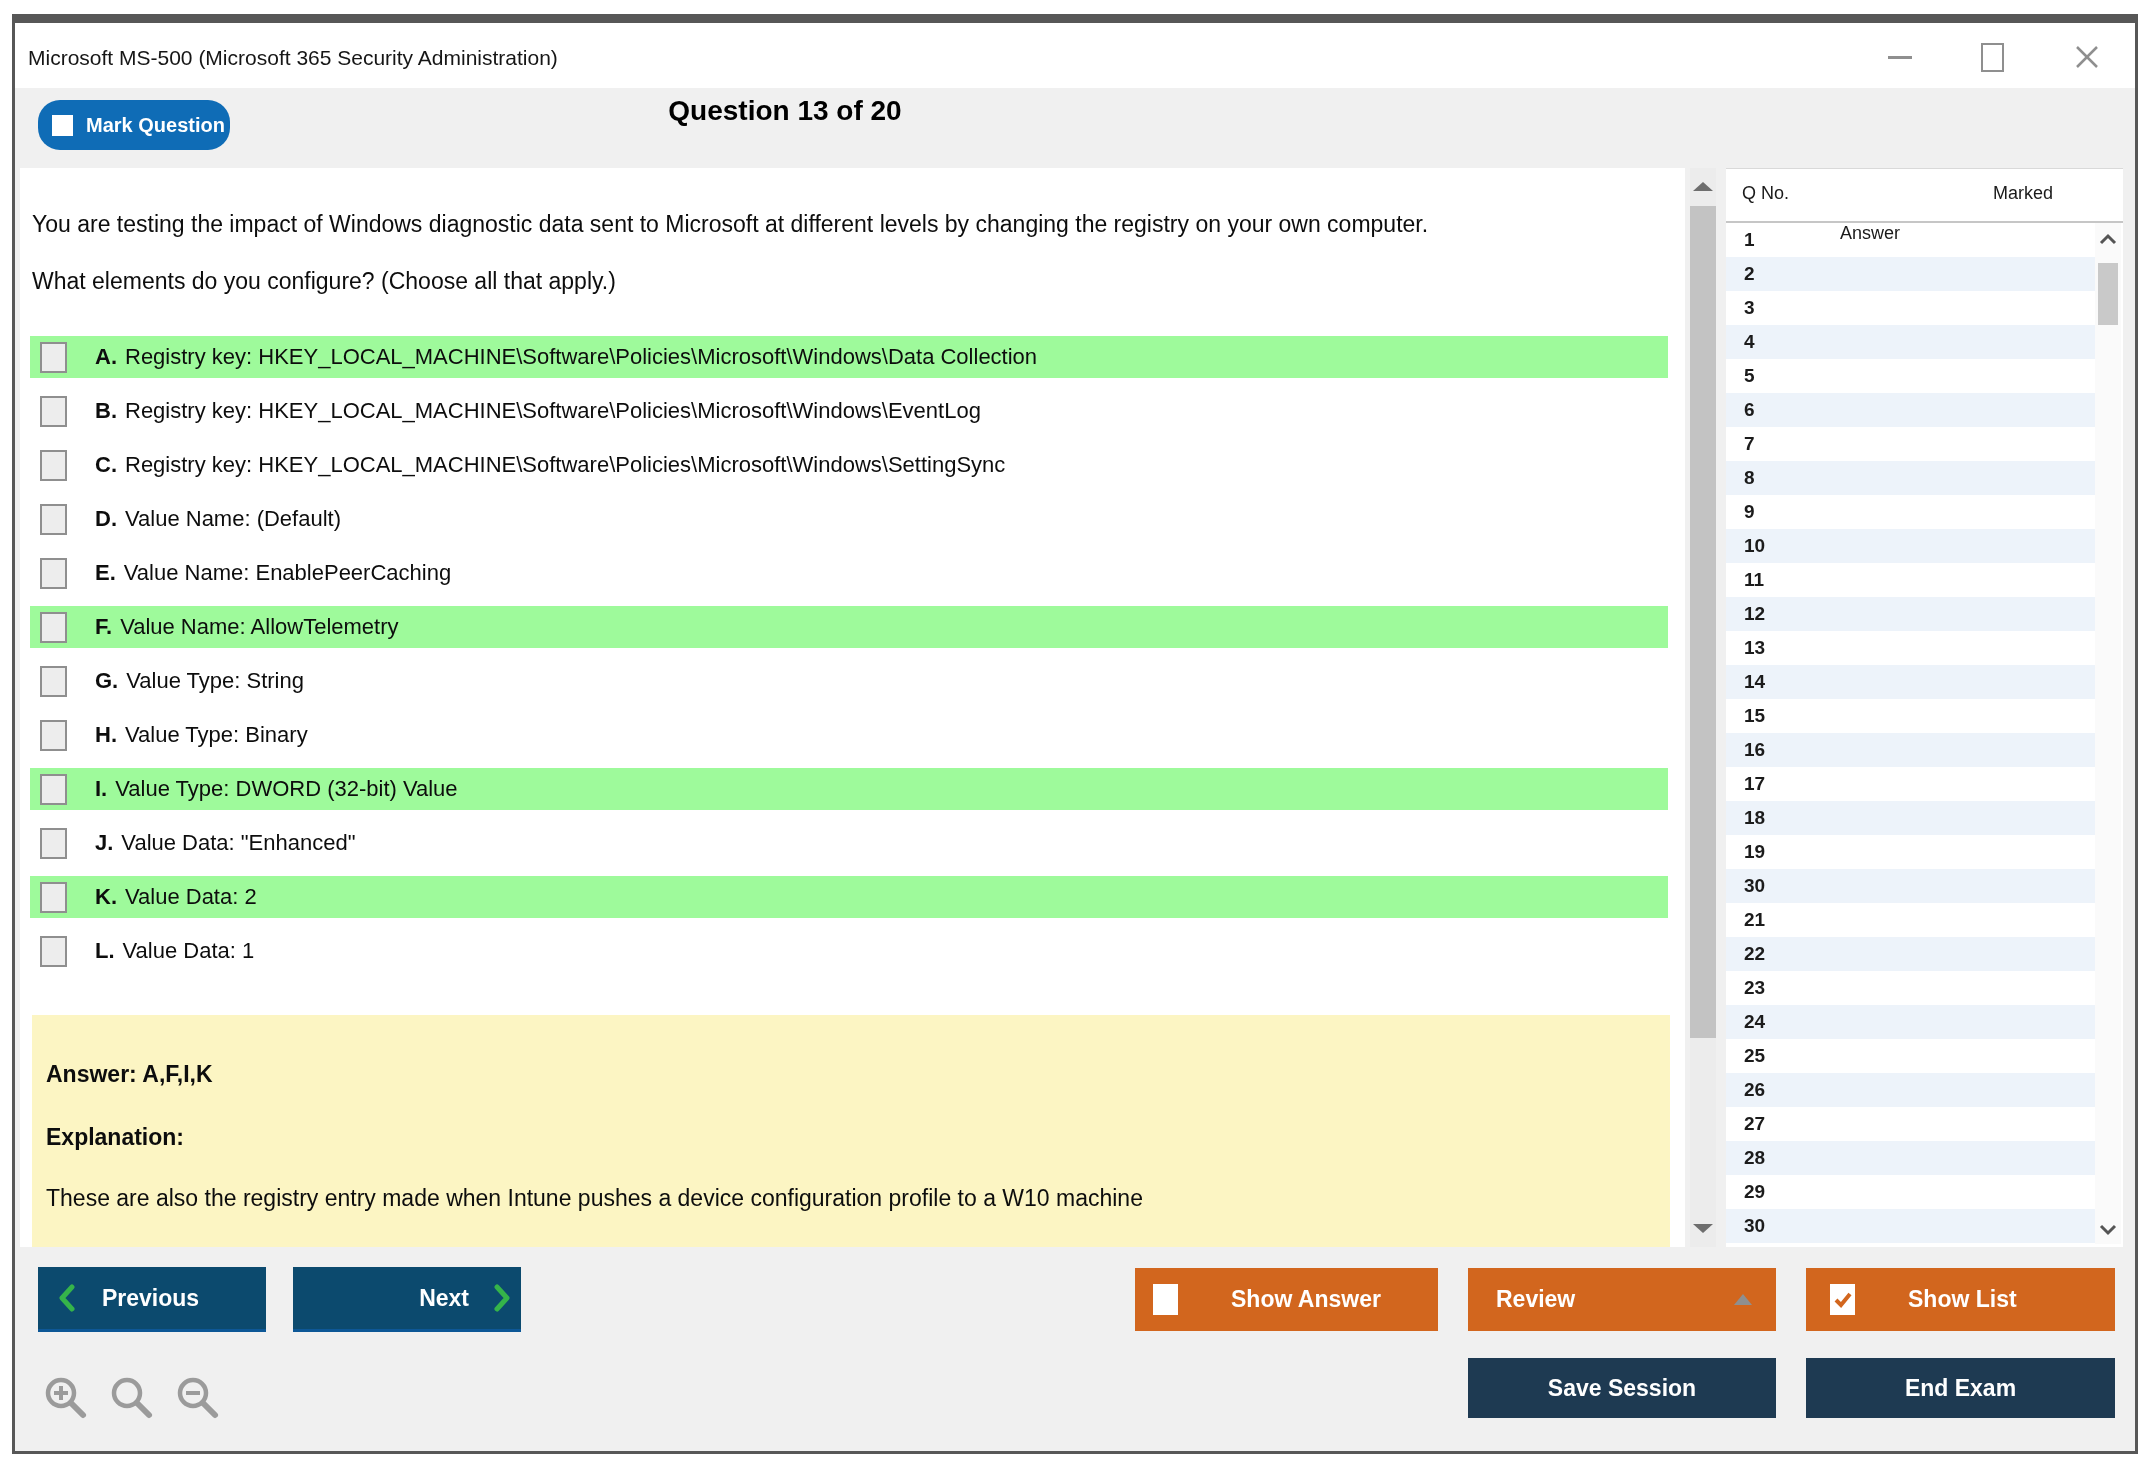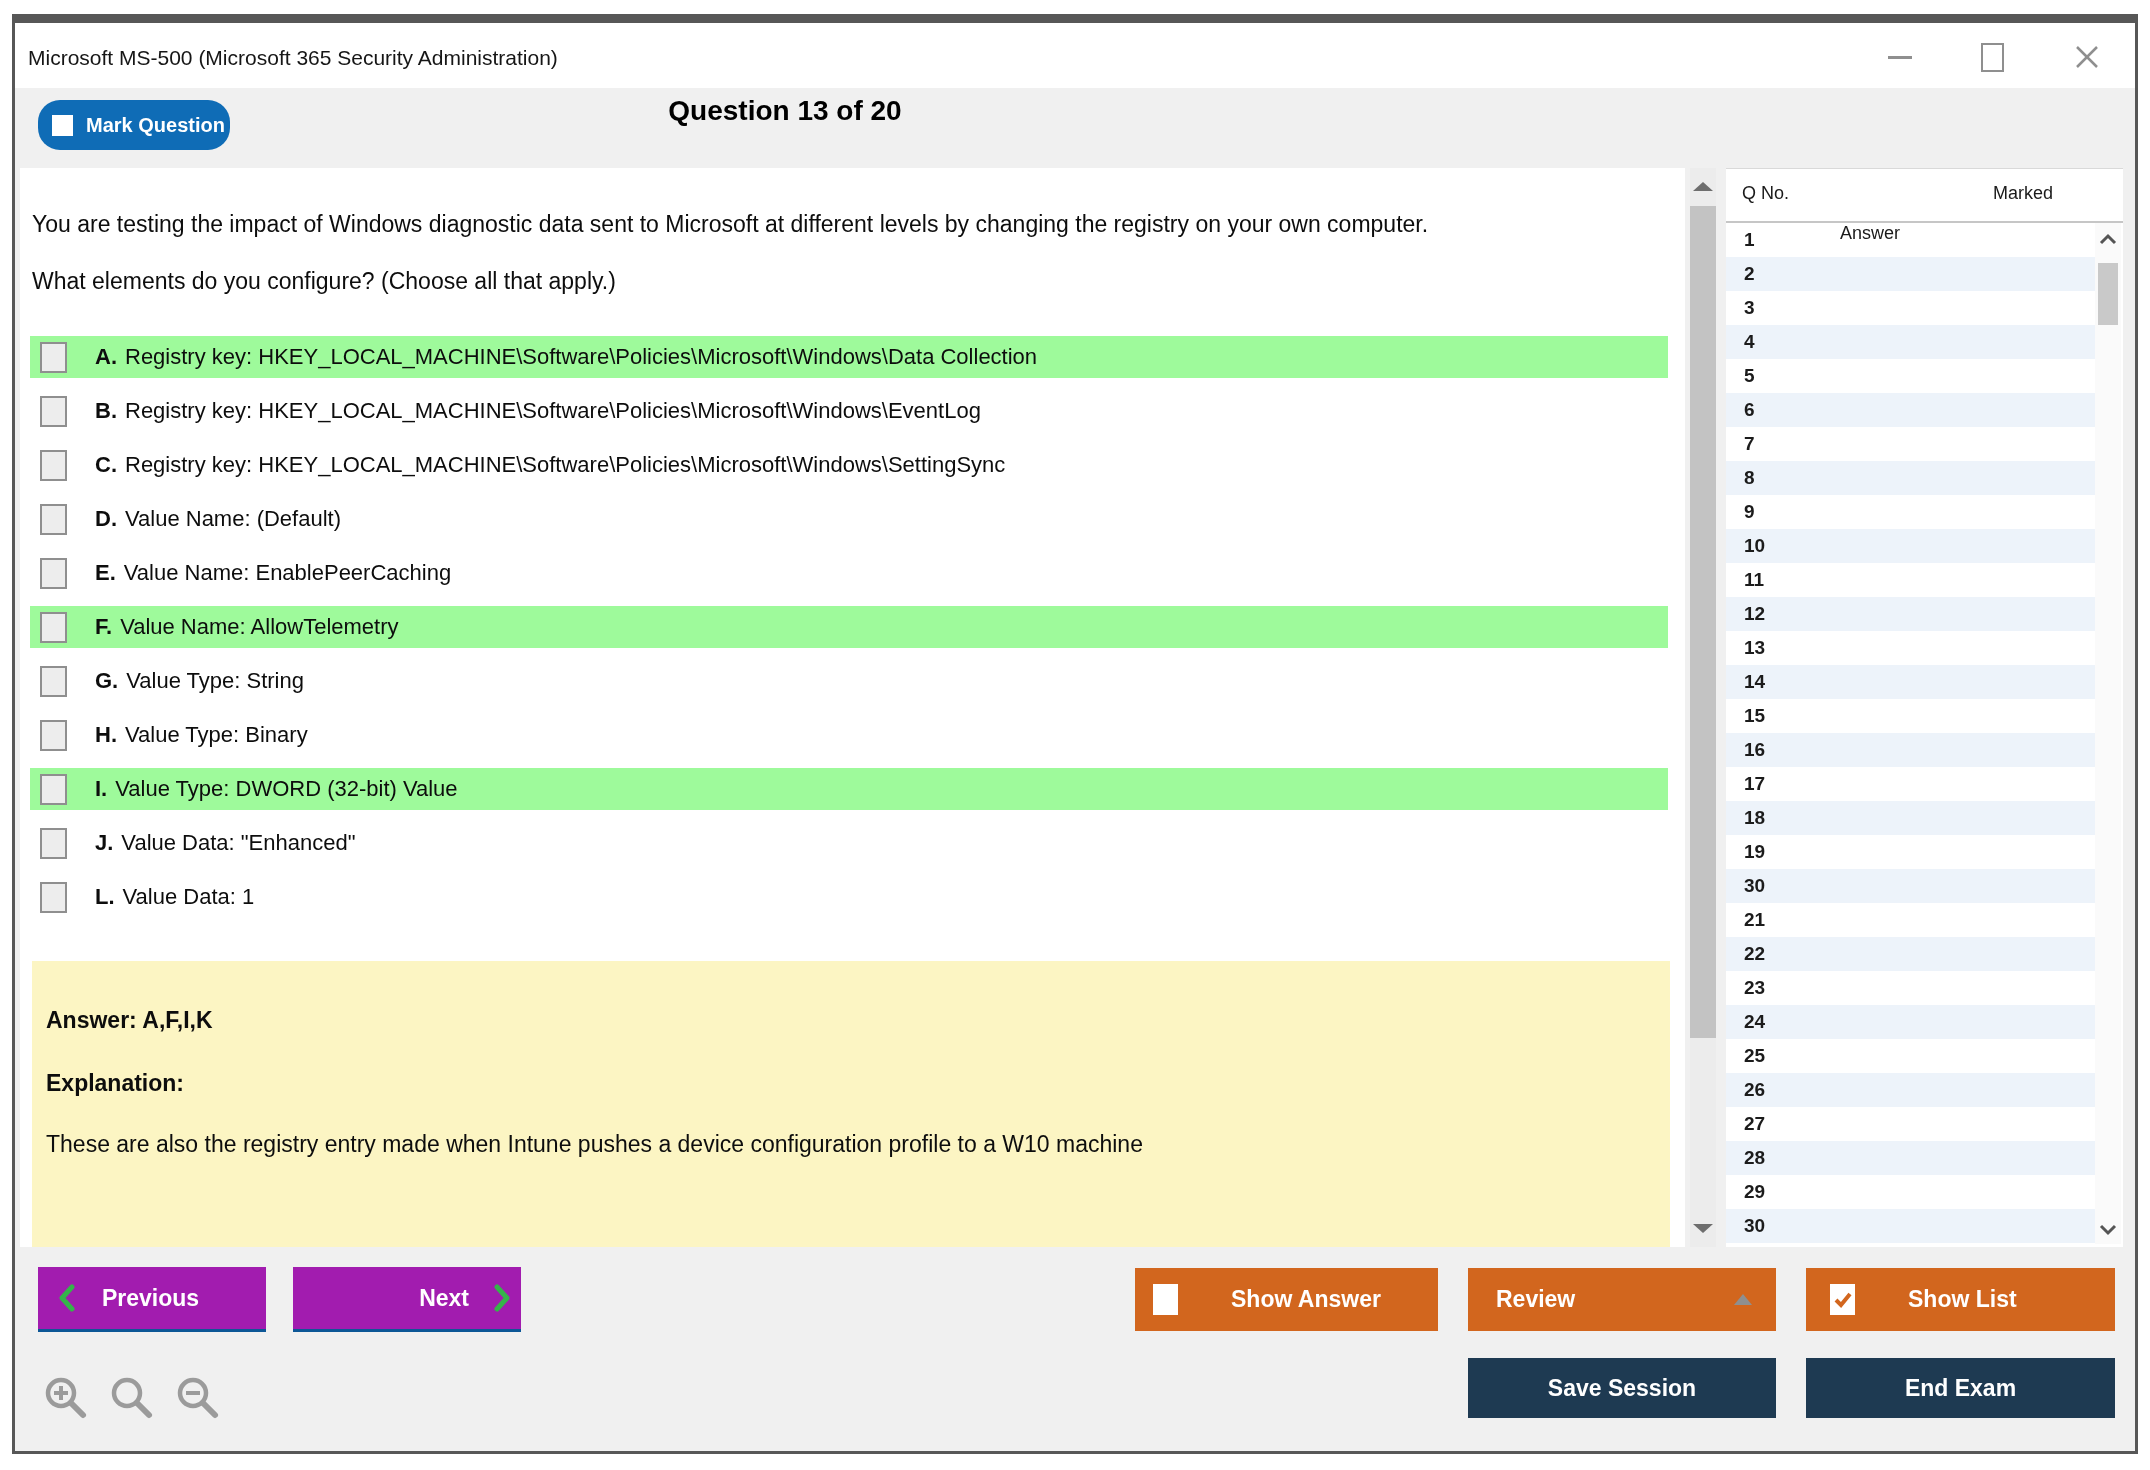--- a/index.html
+++ b/index.html
@@ -111,21 +111,21 @@
   .sb-thumb { position:absolute; left:3px; top:40px; width:20px; height:62px; background:#c9c9c9; }
   .sb-chev-up, .sb-chev-dn { position:absolute; left:4px; }
   .sb-chev-up { top:10px; }
   .sb-chev-dn { bottom:8px; }
   
   .btn {
     position:absolute; display:flex; align-items:center;
     box-sizing:border-box; cursor:pointer; color:#ffffff;
     font-size:23px; font-weight:600; white-space:nowrap;
   }
-  .btn-blue { background:#a21caf; border-bottom:3px solid #0d5796; }
+  .btn-blue { background:#0c4a6e; border-bottom:3px solid #0d5796; }
   .btn-orange { background:#d2661e;gap:33px; }
   .btn-navy { background:#1e3a52; justify-content:center; }
   .btn-prev { left:23px;  top:1244px; width:228px; height:65px; padding-left:20px; }
   .btn-prev svg { margin-right:26px; }
   .btn-next { left:278px; top:1244px; width:228px; height:65px; justify-content:flex-end; padding-right:10px; }
   .btn-next svg { margin-left:24px; }
   .btn-show-answer { left:1120px; top:1245px; width:303px; height:63px; padding-left:18px; }
   .btn-review      { left:1453px; top:1245px; width:308px; height:63px; padding-left:28px; position:absolute; }
   .btn-show-list   { left:1791px; top:1245px; width:309px; height:63px; padding-left:24px; }
   .btn-save { left:1453px; top:1335px; width:308px; height:60px; }
@@ -204,20 +204,24 @@
           <span class="opt-check"></span>
           <span class="opt-text"><b>H.</b><span>Value Type: Binary</span></span>
         </div>
         <div class="opt-row hl">
           <span class="opt-check"></span>
           <span class="opt-text"><b>I.</b><span>Value Type: DWORD (32-bit) Value</span></span>
         </div>
         <div class="opt-row">
           <span class="opt-check"></span>
           <span class="opt-text"><b>J.</b><span>Value Data: "Enhanced"</span></span>
+        </div>
+        <div class="opt-row hl">
+          <span class="opt-check"></span>
+          <span class="opt-text"><b>K.</b><span>Value Data: 2</span></span>
         </div>
         <div class="opt-row">
           <span class="opt-check"></span>
           <span class="opt-text"><b>L.</b><span>Value Data: 1</span></span>
         </div>
       </div>
     <div class="answer-box">
       <p class="ans-line">Answer: A,F,I,K</p>
       <p class="expl-head">Explanation:</p>
       <p class="expl-text">These are also the registry entry made when Intune pushes a device configuration profile to a W10 machine</p>

